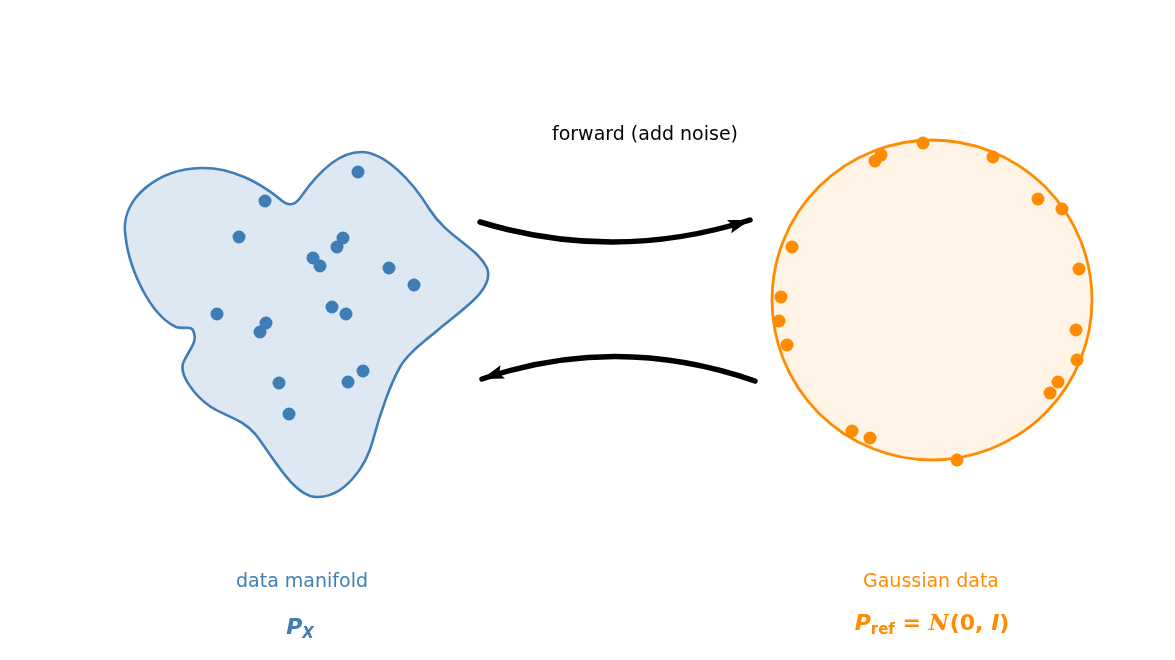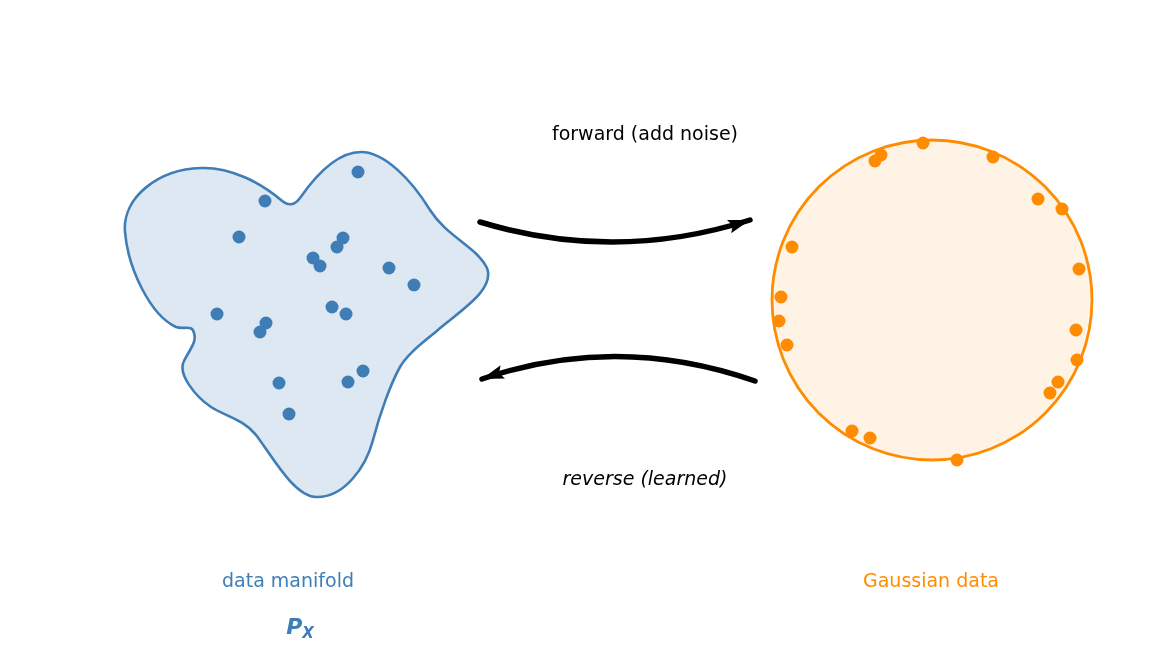--- a/index.html
+++ b/index.html
@@ -47,21 +47,21 @@
 
   .lbl {
     position: absolute;
     transform: translate(-50%, -50%);
     white-space: nowrap;
     color: #000;
     font-size: 19px;
   }
   .lbl.forward { left: 645px; top: 133px; }
   .lbl.reverse { left: 645px; top: 478px; font-style: italic; }
-  .lbl.cap-left  { left: 288px; top: 580px; color: var(--blue); }
+  .lbl.cap-left  { left: 302px; top: 580px; color: var(--blue); }
   .lbl.cap-right { left: 931px; top: 580px; color: var(--orange); }
   .lbl.math { font-size: 22px; font-weight: bold; }
   .lbl.math-left  { left: 300px; top: 626px; color: var(--blue); }
   .lbl.math-right { left: 932px; top: 622px; color: var(--orange); }
   .it { font-style: italic; }
   .math sub {
     font-size: 15px;
     line-height: 0;
     vertical-align: -4px;
   }
@@ -144,22 +144,22 @@
         <circle cx="870" cy="438" r="6.5" class="shell-pt"></circle>
         <circle cx="957" cy="460" r="6.5" class="shell-pt"></circle>
       </g>
 
     <path class="arrow" d="M 480 222 Q 615 263 750 220" marker-end="url(#arrowhead)"></path>
     <path class="arrow" d="M 755 381 Q 617 333 482 379" marker-end="url(#arrowhead)"></path>
   </svg>
 
   <div class="lbl forward">forward (add noise)</div>
 
-  <div class="lbl reverse">reverse (learned)</div>
 
   <div class="lbl cap-left">data manifold</div>
 
   <div class="lbl math math-left"><span class="it">P</span><sub class="it">X</sub></div>
 
   <div class="lbl cap-right">Gaussian data</div>
 
+  <div class="lbl math math-right"><span class="it">P</span><sub>ref</sub><span> = </span><span class="cal">N</span><span>(0, </span><span class="it">I</span><span>)</span></div>
 
 </div>
 
 </body></html>

